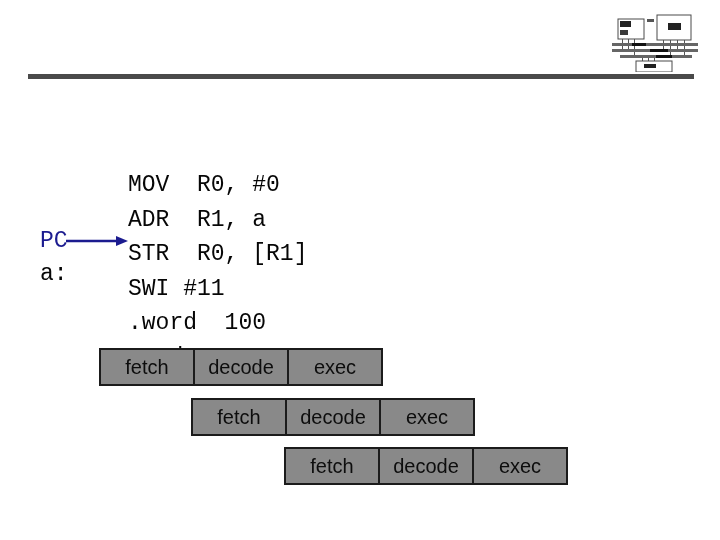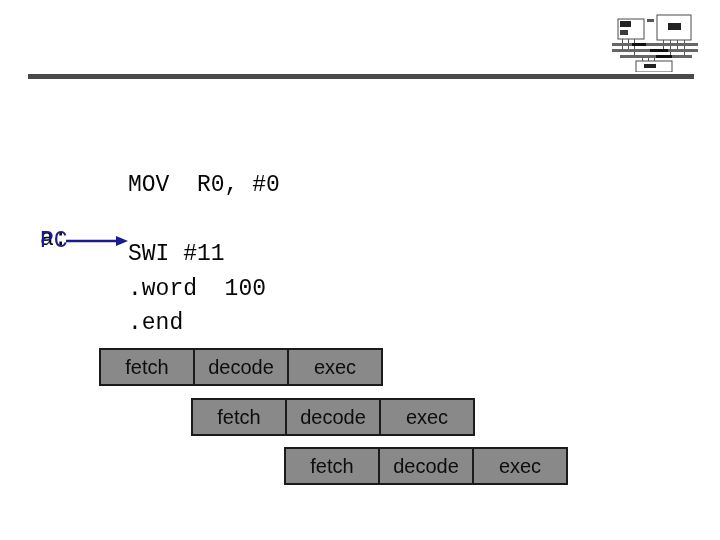--- a/index.html
+++ b/index.html
@@ -98,20 +98,25 @@
     <rect x="34" y="58" width="12" height="4" fill="#222222"></rect>
   </svg>
 
   <div id="code">
     <div class="code-line">
       <span class="lbl"></span>
       <span class="instr">MOV  R0, #0</span>
     </div>
     <div class="code-line">
       <span class="lbl"></span>
+      <span class="instr">ADR  R1, a</span>
+    </div>
+    <div class="code-line">
+      <span class="lbl"></span>
+      <span class="instr">STR  R0, [R1]</span>
     </div>
     <div class="code-line">
       <span class="lbl"></span>
       <span class="instr">SWI #11</span>
     </div>
     <div class="code-line">
       <span class="lbl">a:</span>
       <span class="instr">.word  100</span>
     </div>
     <div class="code-line">

